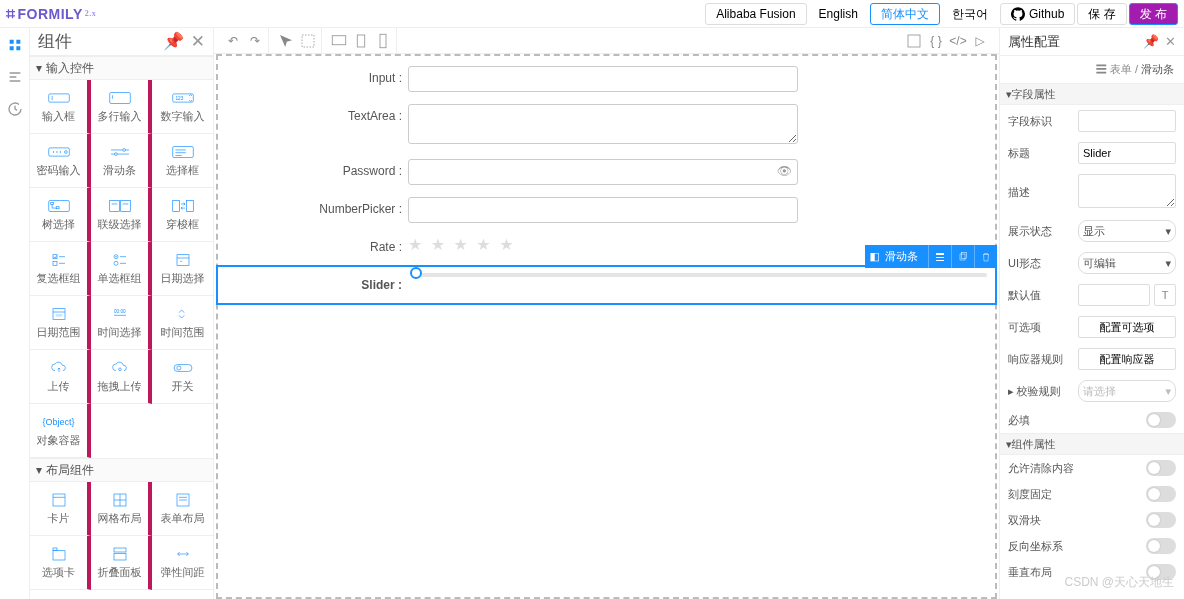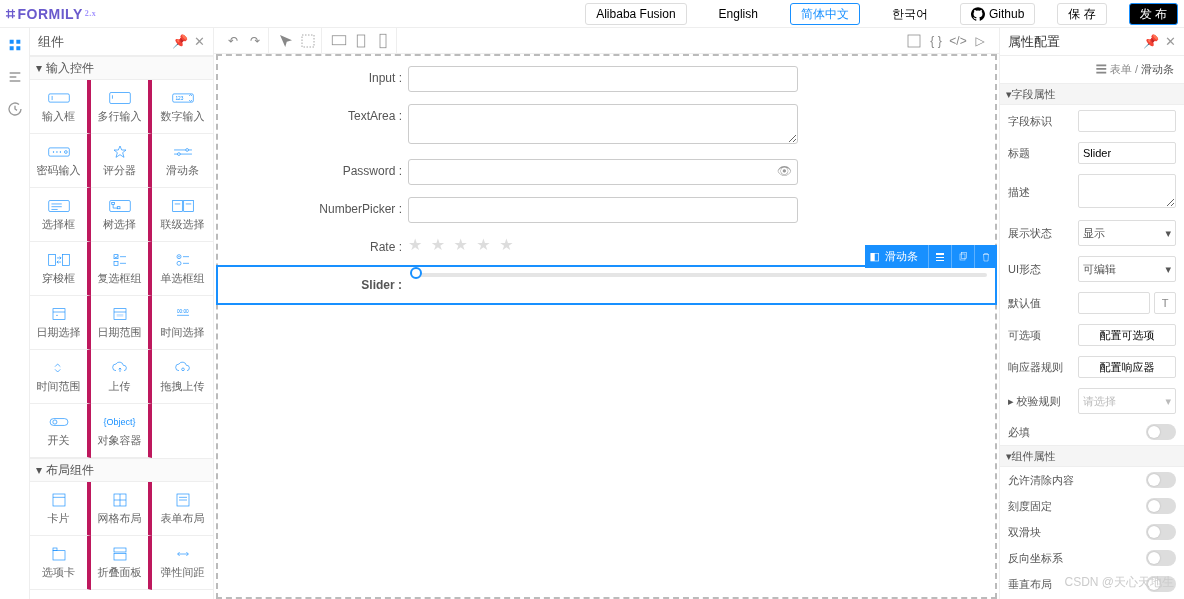--- a/index.html
+++ b/index.html
@@ -1,33 +1,33 @@
 <!DOCTYPE html>
 <html><head>
 <meta charset="utf-8">
 <style>
   * { box-sizing: border-box; margin: 0; padding: 0; }
   body { font-family: -apple-system, "PingFang SC", "Microsoft YaHei", sans-serif; font-size: 12px; color: #333; width: 1184px; height: 599px; overflow: hidden; background: #fff; }
 
   .top-header { height: 28px; display: flex; align-items: center; padding: 0 6px; border-bottom: 1px solid #eee; }
   .logo { display: flex; align-items: center; font-weight: 700; font-size: 14px; color: #6a5acd; letter-spacing: 0.5px; font-family: "Arial Black", sans-serif;}
   .logo-mark { color:#6a5acd; font-size:16px; margin-right:2px;}
-  .header-right { margin-left: auto; display: flex; gap: 22px; align-items: center; }
+  .header-right { margin-left: auto; display: flex; gap: 2px; align-items: center; }
   .hbtn { height: 22px; line-height: 20px; padding: 0 10px; border: 1px solid #ddd; border-radius: 3px; background: #fff; font-size: 12px; cursor: pointer; display:flex; align-items:center; gap:4px;}
   .hbtn.primary { border-color:#1890ff; color:#1890ff; }
-  .hbtn.solid { background:#000000; color:#fff; border-color:#1890ff;}
+  .hbtn.solid { background:#a21caf; color:#fff; border-color:#1890ff;}
   .hbtn.plain { border: none; }
 
   .main { display: flex; height: calc(100% - 28px); }
   .rail { width: 30px; border-right: 1px solid #eee; display:flex; flex-direction:column; align-items:center; padding-top:8px; gap:14px; color:#999;}
   .rail svg { width:16px; height:16px; }
   .rail .active { color:#1890ff;}
 
   .left-panel { width: 184px; border-right: 1px solid #eee; display:flex; flex-direction:column; overflow:hidden;}
-  .panel-head { display:flex; align-items:center; height:28px; padding:0 8px; font-size:13px; font-weight:500; color:#555; border-bottom:1px solid #eee;}
+  .panel-head { display:flex; align-items:center; height:28px; padding:0 8px; font-size:17px; font-weight:500; color:#555; border-bottom:1px solid #eee;}
   .panel-head .tools { margin-left:auto; display:flex; gap:6px; color:#999;}
   .section-head { height:24px; display:flex; align-items:center; padding:0 6px; font-size:12px; color:#555; background:#fafafa; border-top:1px solid #eee; border-bottom:1px solid #eee;}
   .comp-list { flex:1; overflow:auto;}
   .grid { display:grid; grid-template-columns: repeat(3, 1fr); }
   .cell { height:54px; border-right:4px solid #be185d; border-bottom:1px solid #eee; display:flex; flex-direction:column; align-items:center; justify-content:center; gap:2px; cursor:grab;}
   .cell:nth-child(3n){border-right:none;}
   .cell-icon { width:30px; height:18px; display:flex; align-items:center; justify-content:center; color:#1890ff;}
   .cell-icon svg{width:22px;height:16px;}
   .cell-label { font-size:11px; color:#666;}
 
@@ -61,21 +61,21 @@
   .rp-head { display:flex; align-items:center; height:28px; padding:0 8px; font-size:13px; font-weight:500; border-bottom:1px solid #eee;}
   .rp-head .tools{margin-left:auto; color:#999; display:flex; gap:6px;}
   .crumb { padding:6px 10px; font-size:11px; color:#888;}
   .crumb .cur{color:#555;}
   .rp-section-head { height:22px; background:#f5f5f5; border-top:1px solid #eee; border-bottom:1px solid #eee; display:flex; align-items:center; padding:0 6px; font-size:11px; color:#555;}
   .rp-row { display:flex; align-items:center; padding:5px 8px; font-size:11px;}
   .rp-label { width:70px; color:#555;}
   .rp-ctrl { flex:1;}
   .rp-ctrl input[type=text]{width:100%; height:22px; border:1px solid #ddd; border-radius:2px; padding:0 4px; font-size:11px;}
   .rp-ctrl textarea{width:100%; height:34px; border:1px solid #ddd; border-radius:2px; padding:2px 4px; font-size:11px;}
-  .rp-select { width:100%; height:22px; border:1px solid #ddd; border-radius:2px; padding:12px 4px; display:flex; align-items:center; justify-content:space-between; color:#555; font-size:11px;font-family:Liberation Serif, serif;}
+  .rp-select { width:100%; height:22px; border:1px solid #ddd; border-radius:9px; padding:0 4px; display:flex; align-items:center; justify-content:space-between; color:#555; font-size:11px;font-family:Liberation Serif, serif;}
   .rp-select.placeholder{color:#bbb;}
   .rp-btn { width:100%; height:22px; border:1px solid #ddd; border-radius:2px; background:#fff; font-size:11px;}
   .rp-inline { display:flex; gap:4px;}
   .icon-suffix { width:22px; height:22px; border:1px solid #ddd; border-radius:2px; display:flex; align-items:center; justify-content:center; color:#888;}
   .switch { width:30px; height:16px; border-radius:8px; background:#ddd; position:relative; margin-left:auto;}
   .switch::after{content:''; width:12px; height:12px; background:#fff; border-radius:50%; position:absolute; top:2px; left:2px; box-shadow:0 0 2px rgba(0,0,0,0.2);}
   .rp-body { flex:1; overflow:auto;}
   .watermark { position:absolute; right:10px; bottom:8px; color:#ccc; font-size:12px; pointer-events:none;}
 </style>
 </head>
@@ -172,28 +172,20 @@
                 <circle cx="8" cy="9" r="1" fill="#1890ff"></circle>
                 <circle cx="13" cy="9" r="1" fill="#1890ff"></circle>
                 <circle cx="18" cy="9" r="1" fill="#1890ff"></circle>
                 <circle cx="26" cy="9" r="2" fill="none" stroke="#1890ff"></circle>
               </svg>
             </span>
             <span class="cell-label">密码输入</span>
           </div>
           <div class="cell">
             <span class="cell-icon">
-              <svg viewBox="0 0 24 24">
-                <path fill="none" stroke="#1890ff" d="M12 3l2.5 6H21l-5 4 2 7-6-4-6 4 2-7-5-4h6.5z"></path>
-              </svg>
-            </span>
-            <span class="cell-label">评分器</span>
-          </div>
-          <div class="cell">
-            <span class="cell-icon">
               <svg viewBox="0 0 32 18">
                 <line x1="3" y1="6" x2="29" y2="6" stroke="#1890ff"></line>
                 <circle cx="22" cy="6" r="2" fill="#fff" stroke="#1890ff"></circle>
                 <line x1="3" y1="12" x2="29" y2="12" stroke="#1890ff"></line>
                 <circle cx="10" cy="12" r="2" fill="#fff" stroke="#1890ff"></circle>
               </svg>
             </span>
             <span class="cell-label">滑动条</span>
           </div>
           <div class="cell">

